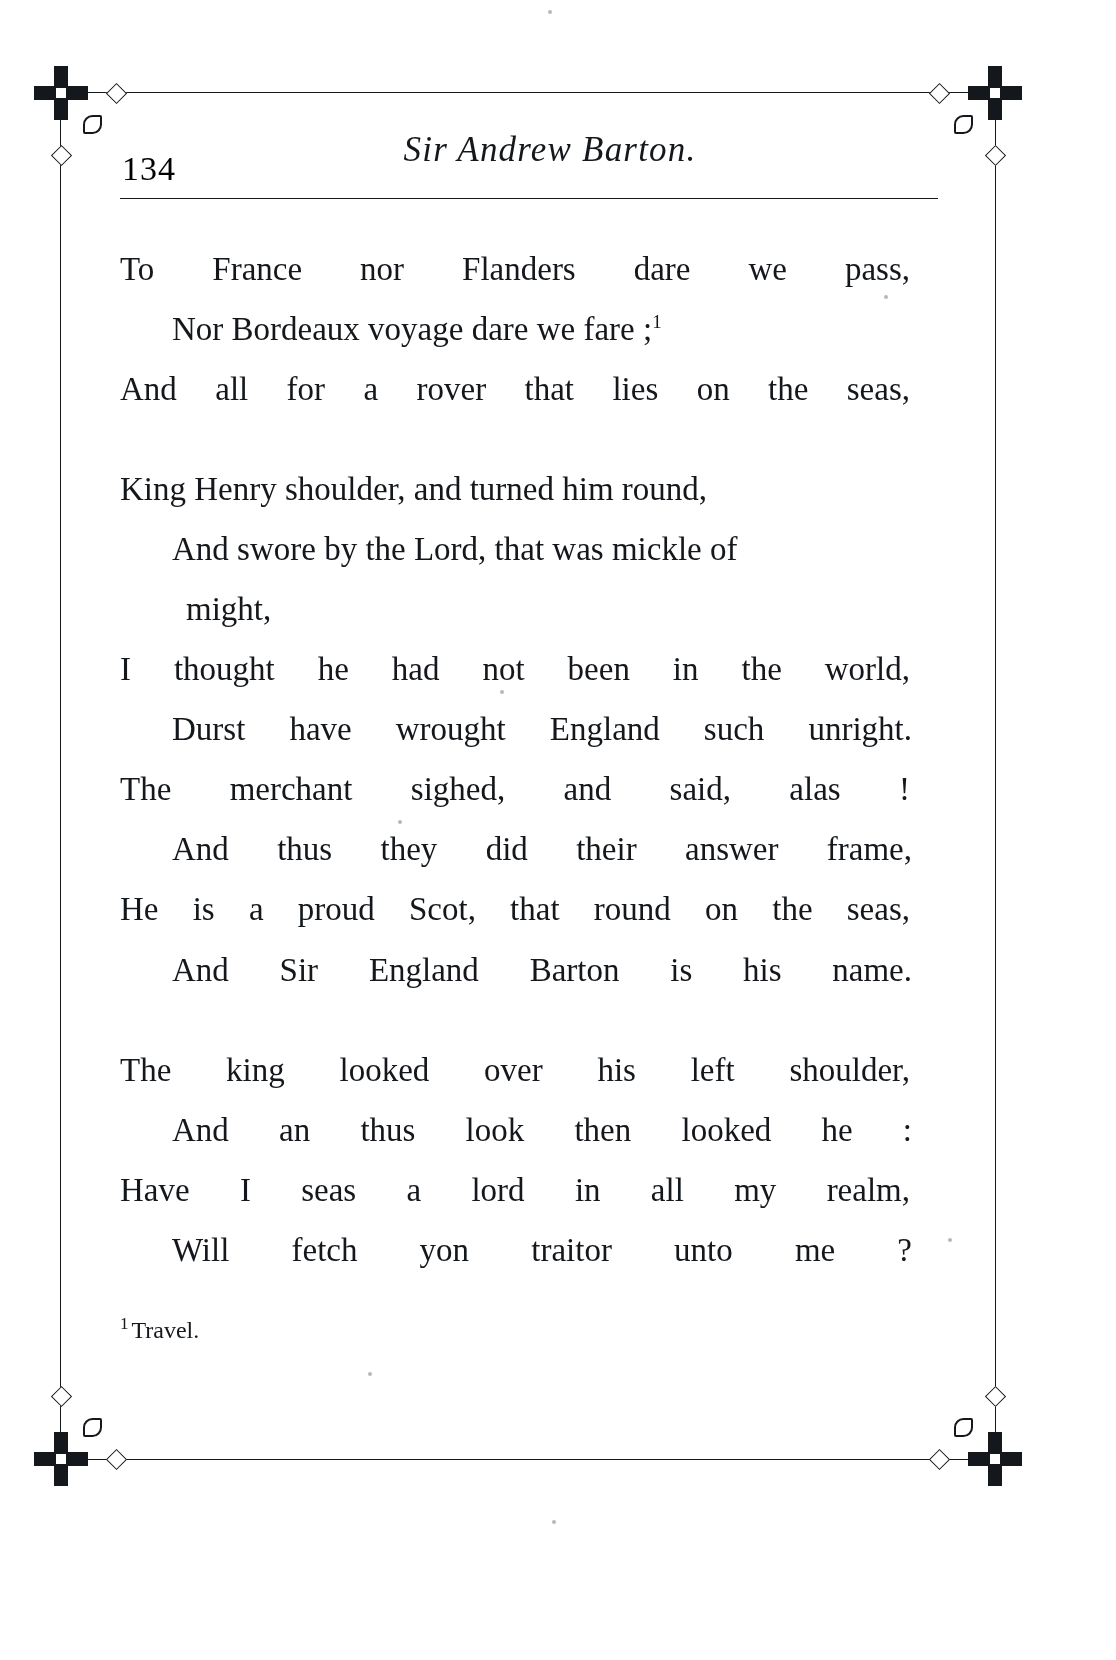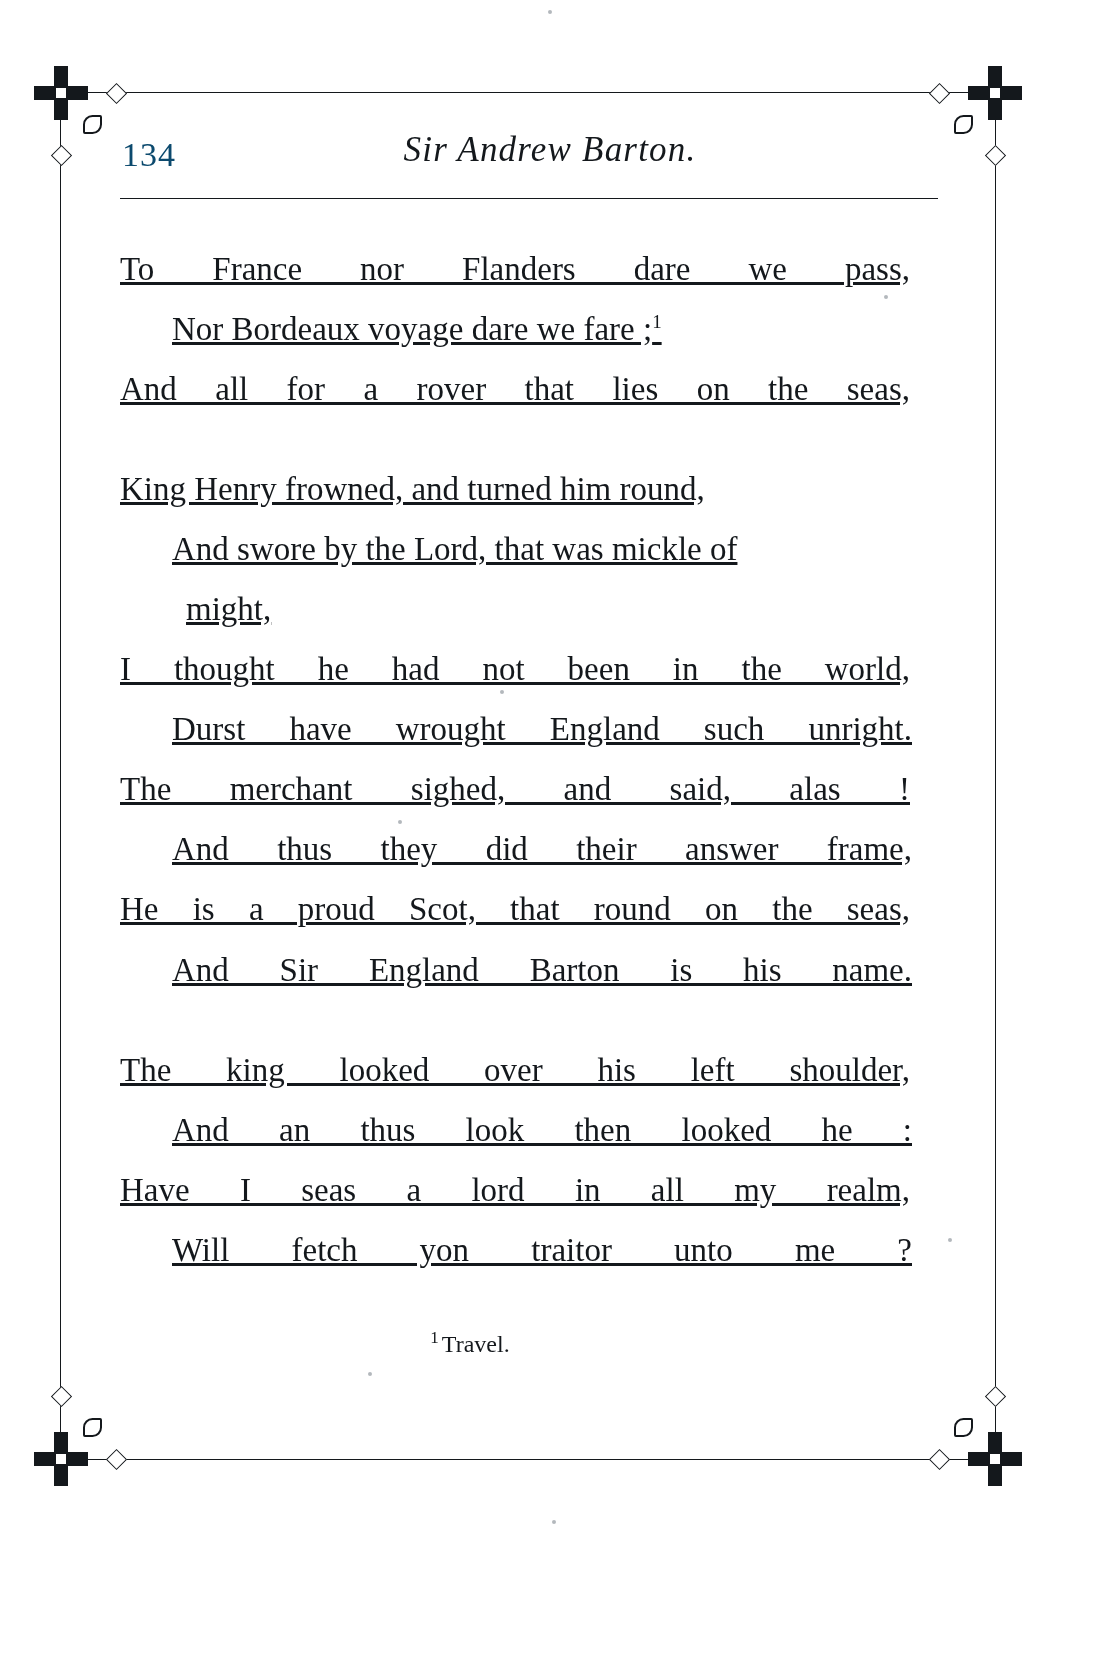--- a/index.html
+++ b/index.html
@@ -103,24 +103,24 @@
     top: 130px;
     width: 820px;
   }
   .head-row {
     position: relative;
     height: 62px;
   }
   .folio {
     position: absolute;
     left: 2px;
-    top: 6px;
+    top: 20px;
     font-size: 34px;
     letter-spacing: 1px;
-    color: #0c4a6e;
+    color: #000000;
   }
   .running-title {
     position: absolute;
     left: 0;
     right: 0;
     top: 0;
     text-align: center;
     font-style: italic;
     font-size: 35px;
     letter-spacing: 1.2px;
@@ -137,21 +137,20 @@
     margin-top: 40px;
     color: #14181c;
   }
   .stanza:first-of-type { margin-top: 46px; }
 
   .line {
     font-size: 33px;
     line-height: 1.82;
     white-space: nowrap;
     color: #14181c;
-    text-decoration: underline;
   }
   .line.indent {
     padding-left: 52px;
   }
   .line.indent2 {
     padding-left: 66px;
   }
   .line.just {
     white-space: normal;
     text-align: justify;
@@ -164,22 +163,21 @@
     text-align-last: justify;
     width: 740px;
     padding-left: 52px;
   }
   .sup {
     font-size: 19px;
     vertical-align: super;
   }
 
   .footnote {
-    margin-top: 48px;
-    text-align: center;
+    margin-top: 34px;
     font-size: 24px;
     color: #14181c;
     padding-right: 120px;
   }
   .footnote .fn-mark {
     font-size: 17px;
     vertical-align: super;
     margin-right: 3px;
   }
 
@@ -245,21 +243,21 @@
     </div>
     <div class="head-rule"></div>
 
     <div class="stanza">
       <div class="line just">To France nor Flanders dare we pass,</div>
       <div class="line indent"><span>Nor Bordeaux voyage dare we fare ;</span><span class="sup">1</span></div>
       <div class="line just">And all for a rover that lies on the seas,</div>
     </div>
 
     <div class="stanza">
-      <div class="line">King Henry frowned, and turned him round,</div>
+      <div class="line">King Henry shoulder, and turned him round,</div>
       <div class="line indent">And swore by the Lord, that was mickle of</div>
       <div class="line indent2">might,</div>
       <div class="line just">I thought he had not been in the world,</div>
       <div class="line indent just-i">Durst have wrought England such unright.</div>
       <div class="line just">The merchant sighed, and said, alas !</div>
       <div class="line indent just-i">And thus they did their answer frame,</div>
       <div class="line just">He is a proud Scot, that round on the seas,</div>
       <div class="line indent just-i">And Sir England Barton is his name.</div>
     </div>
 

